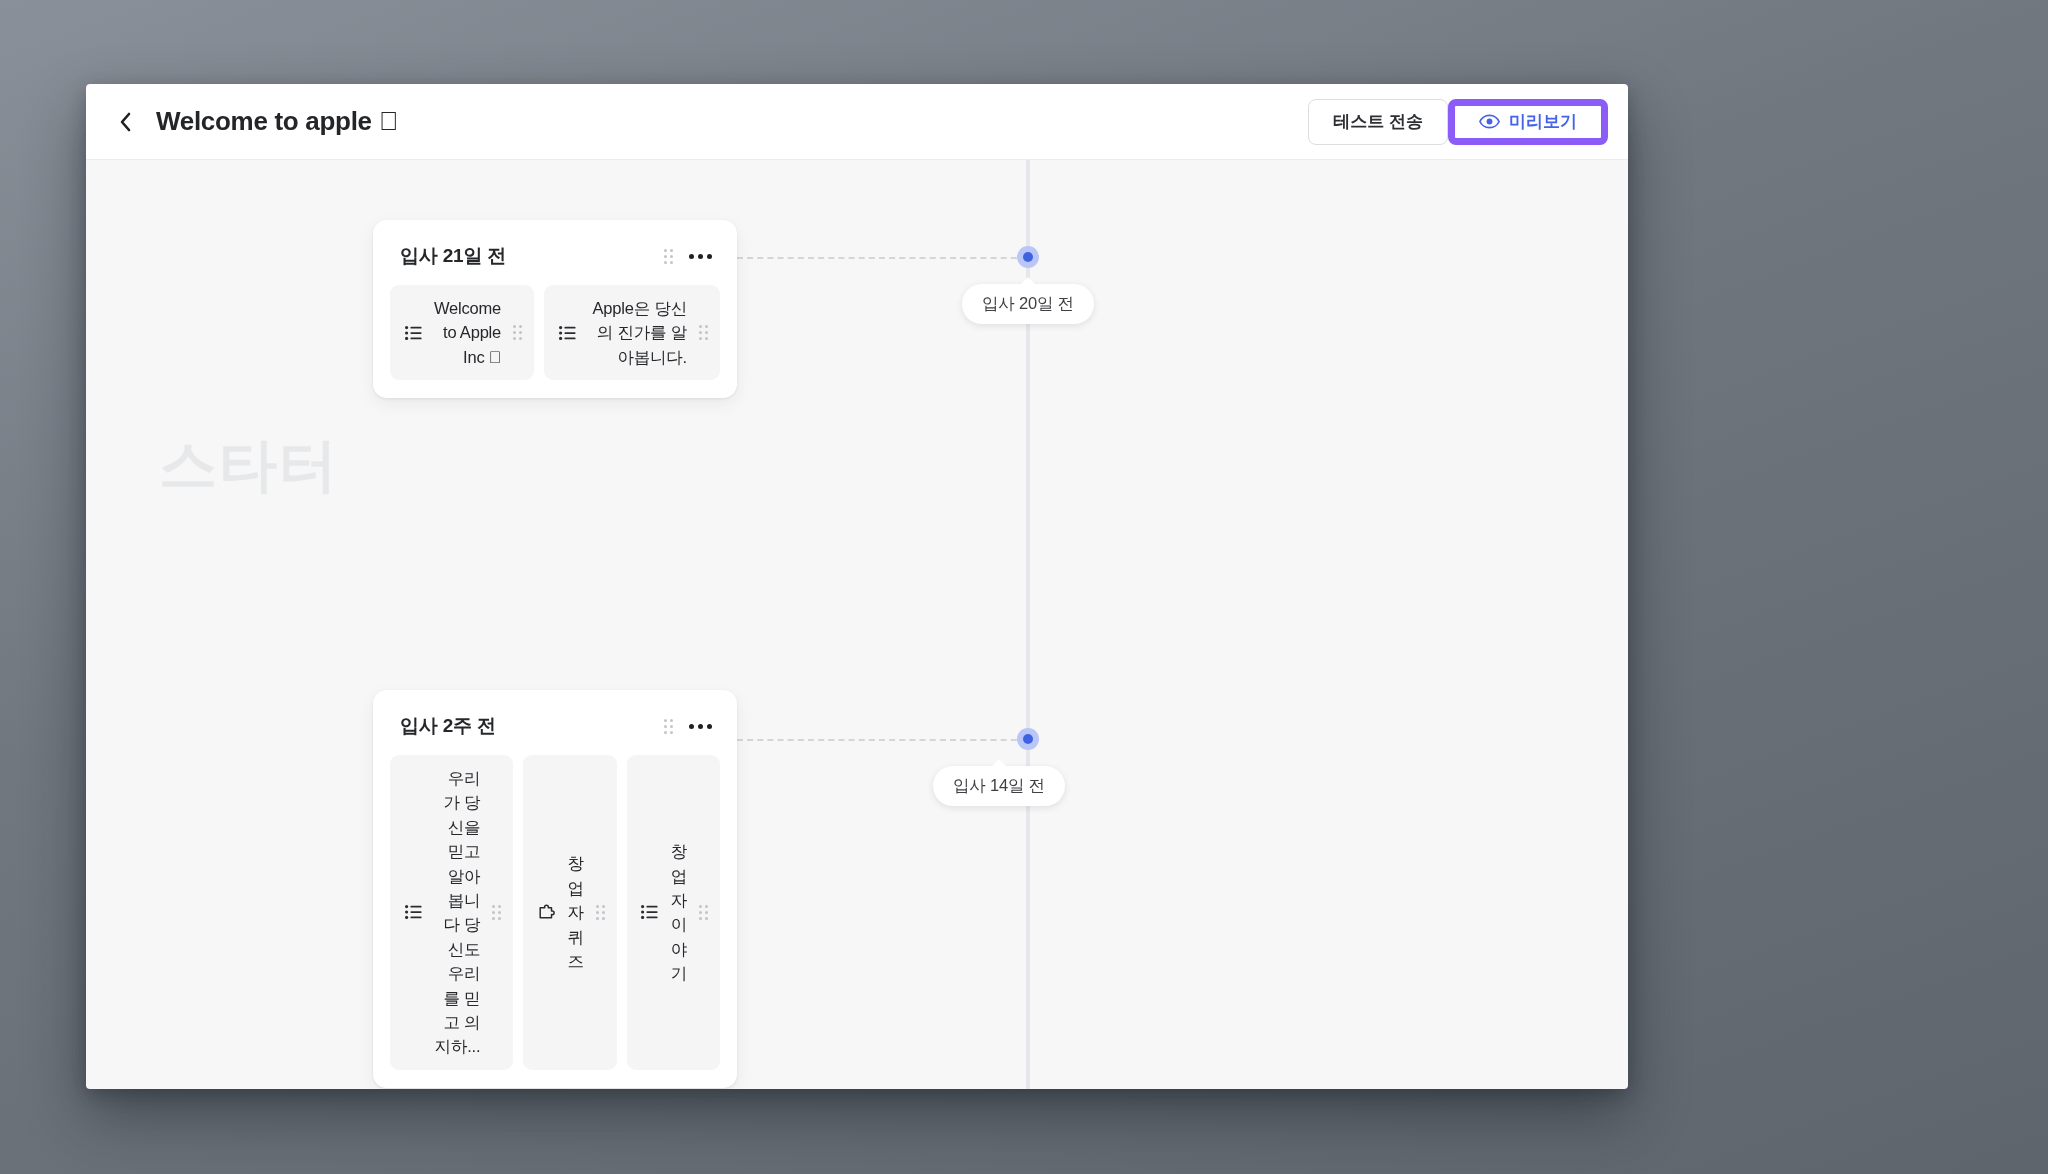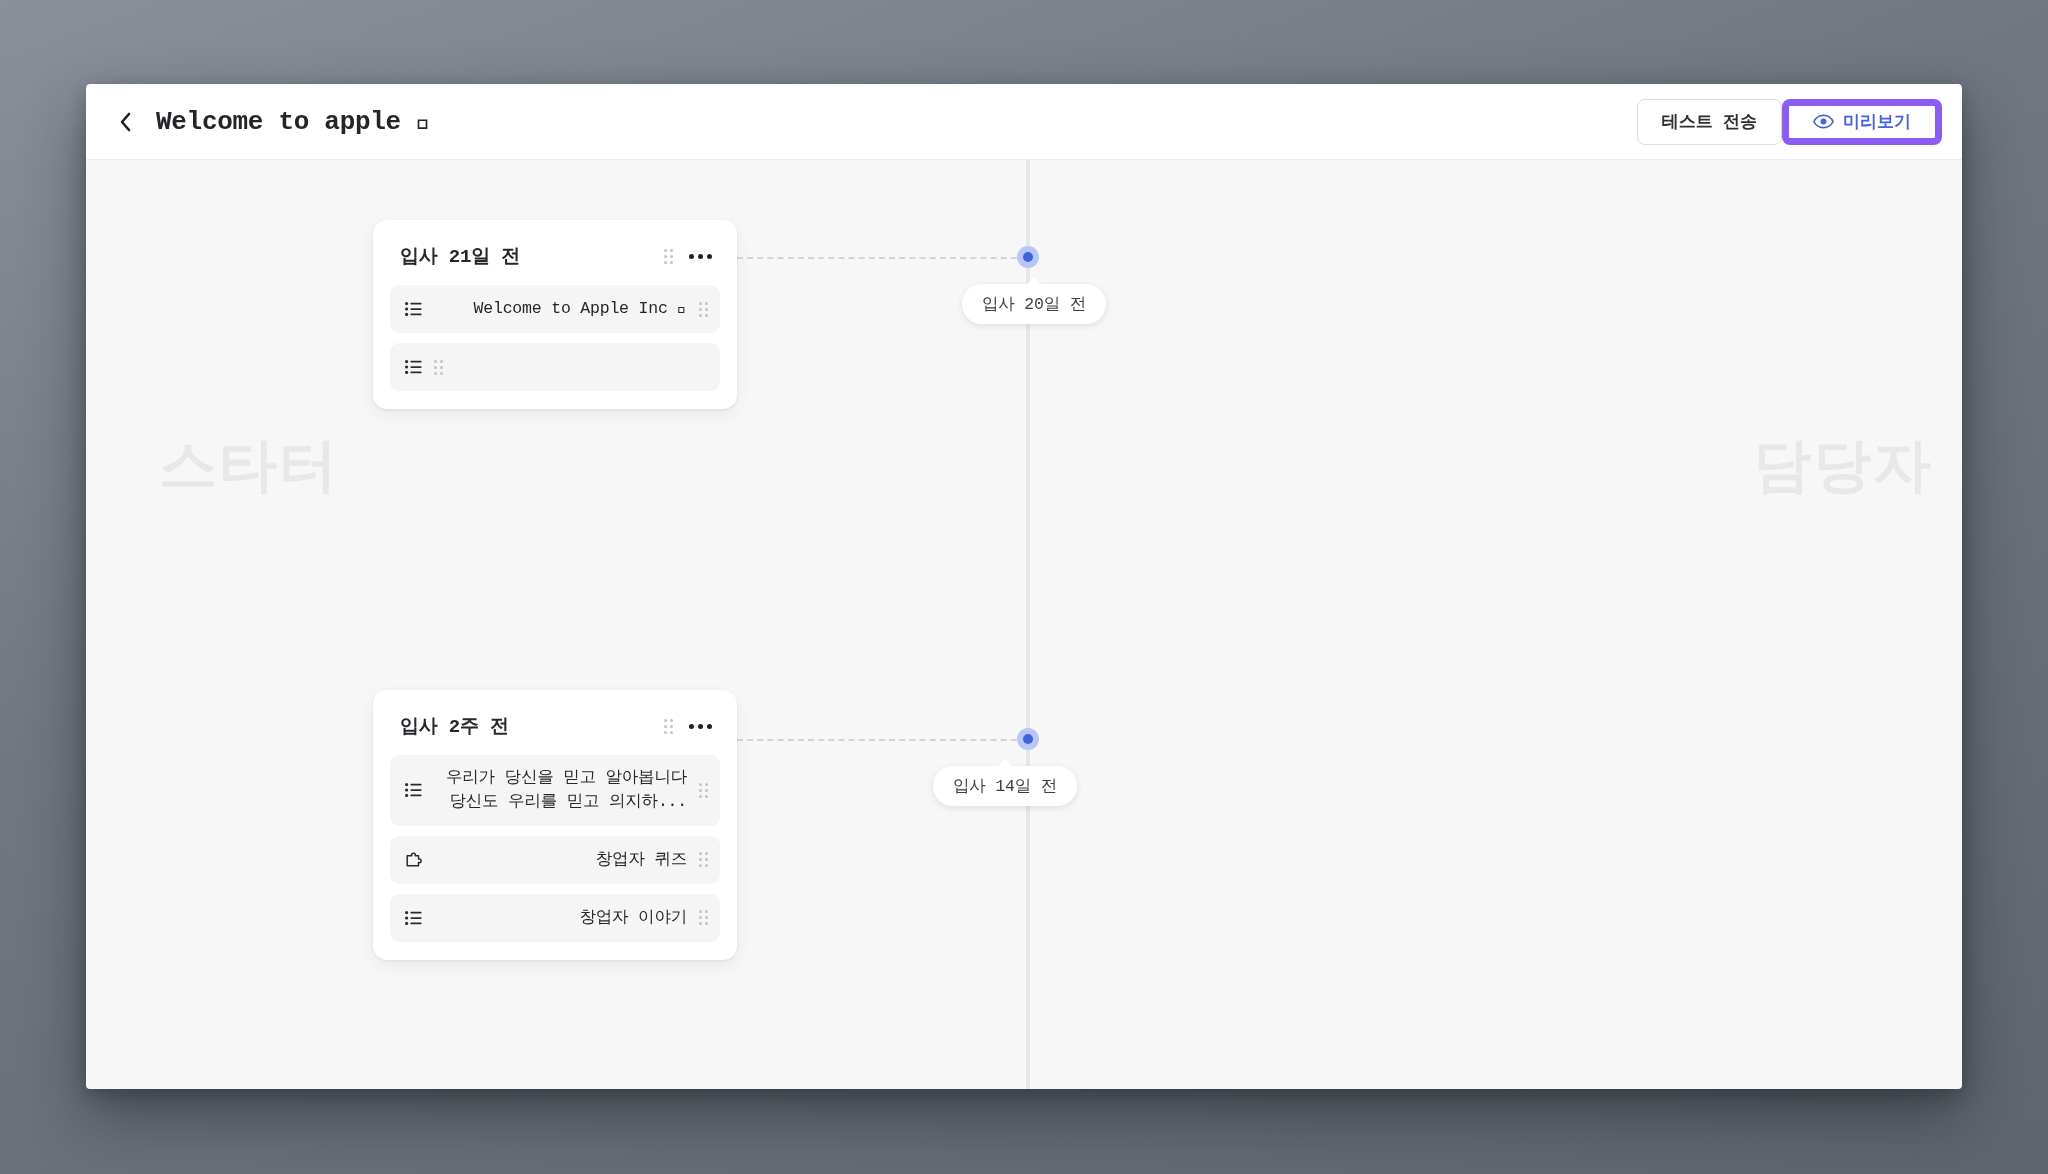--- a/index.html
+++ b/index.html
@@ -14,29 +14,28 @@
     font-family: "Liberation Sans", "DejaVu Sans", sans-serif;
     background: linear-gradient(160deg, #8a9099 0%, #70777f 40%, #5e656d 100%);
     position: relative;
   }
 
   
   #app-window {
     position: absolute;
     left: 86px;
     top: 84px;
-    width: 1876px;
+    width: 1542px;
     height: 1005px;
     background: #a21caf;
     border-radius: 4px;
     box-shadow: 0 26px 60px rgba(20,26,34,.45), 0 6px 18px rgba(20,26,34,.28);
     overflow: hidden;
     display: flex;
     flex-direction: column;
-    font-family: Liberation Mono, monospace;
   }
 
   
   #header {
     height: 76px;
     flex: 0 0 76px;
     background: #ffffff;
     border-bottom: 1px solid #ededef;
     display: flex;
     align-items: center;
@@ -175,21 +174,21 @@
 
   .dots3 {
     display: flex;
     gap: 4px;
     cursor: pointer;
     padding: 4px 0;
   }
   .dots3 i { width:5px; height:5px; background:#1f2024; border-radius:50%; display:block; }
 
   
-  .seq-items { display: flex; flex-direction: column; gap: 10px; }
+  .seq-items { display: flex; gap: 10px; }
 
   .seq-item {
     background: #f5f5f6;
     border-radius: 9px;
     min-height: 48px;
     display: flex;
     align-items: center;
     padding: 11px 12px 11px 14px;
     gap: 12px;
     cursor: pointer;
@@ -357,20 +356,21 @@
           <span class="seq-item-icon">
             <svg width="17" height="14" viewBox="0 0 17 14" fill="none">
               <circle cx="1.6" cy="1.6" r="1.6" fill="currentColor"></circle>
               <circle cx="1.6" cy="7" r="1.6" fill="currentColor"></circle>
               <circle cx="1.6" cy="12.4" r="1.6" fill="currentColor"></circle>
               <rect x="5.4" y="0.8" width="11.2" height="1.7" rx="0.85" fill="currentColor"></rect>
               <rect x="5.4" y="6.2" width="11.2" height="1.7" rx="0.85" fill="currentColor"></rect>
               <rect x="5.4" y="11.6" width="11.2" height="1.7" rx="0.85" fill="currentColor"></rect>
             </svg>
           </span>
+          <span class="seq-item-label">Apple은 당신의 진가를 알아봅니다.</span>
           <span class="seq-item-handle">
             <i></i>
               <i></i>
               <i></i>
               <i></i>
               <i></i>
               <i></i>
           </span>
         </div>
 

